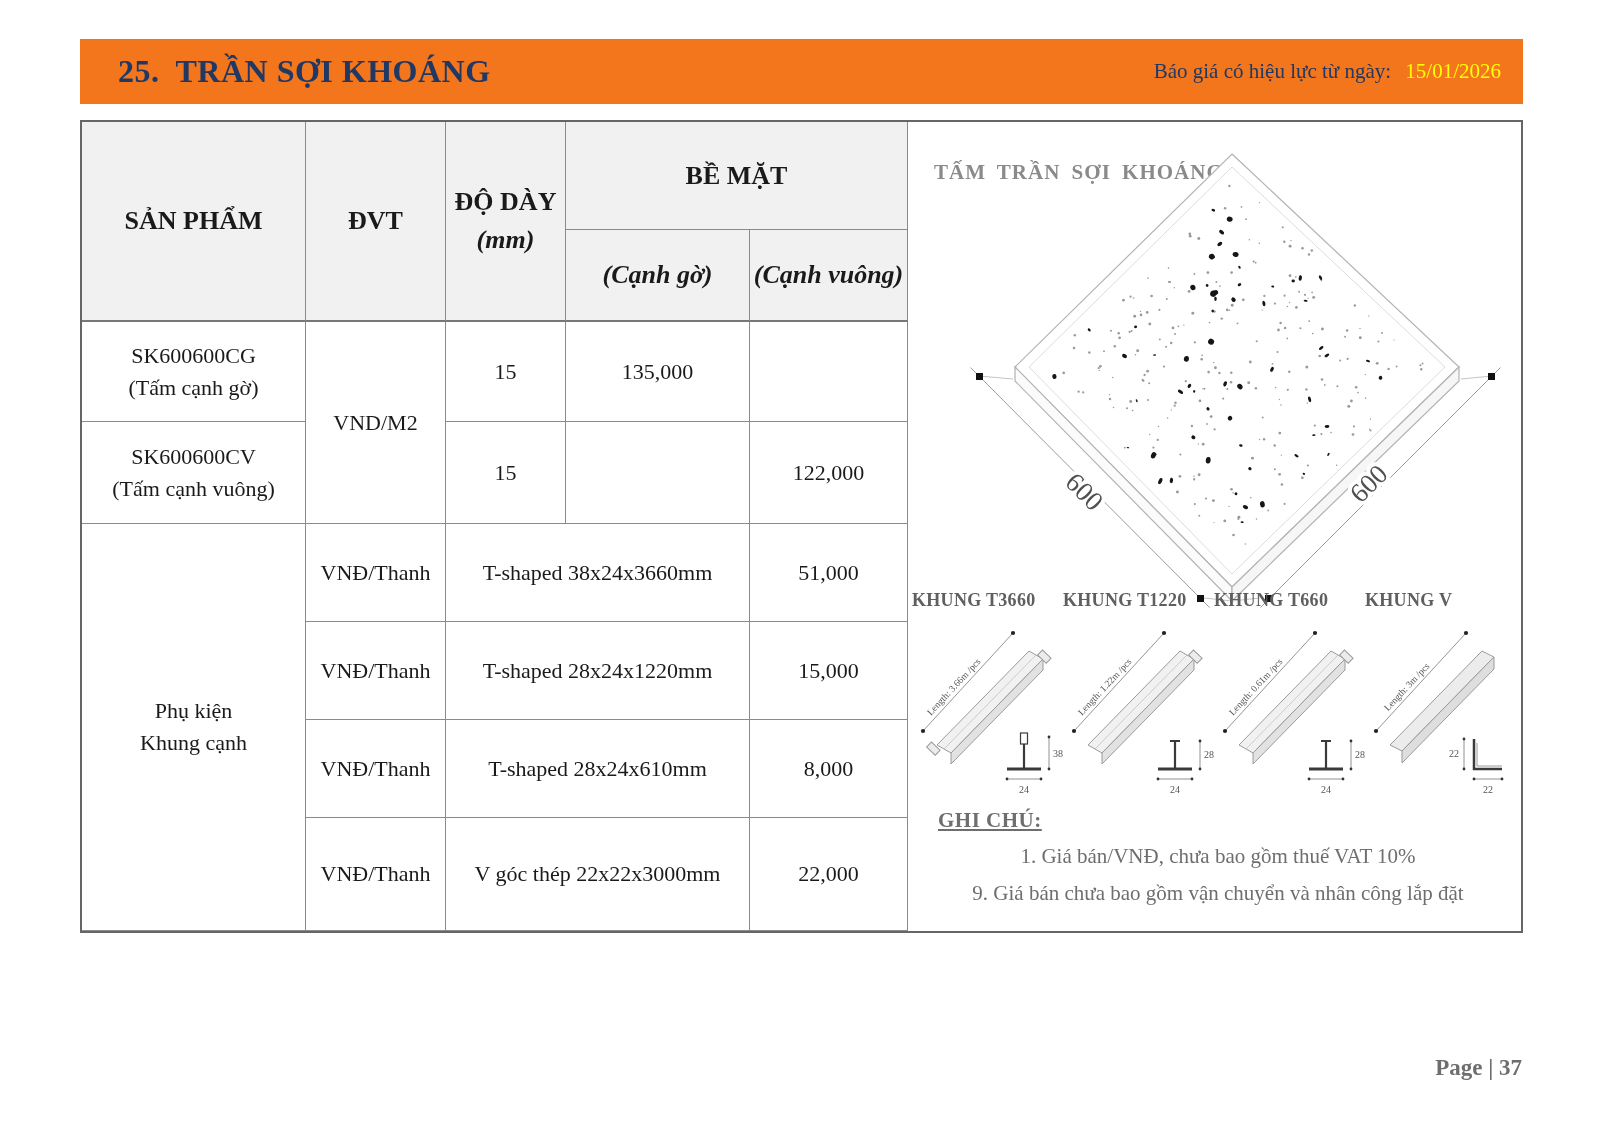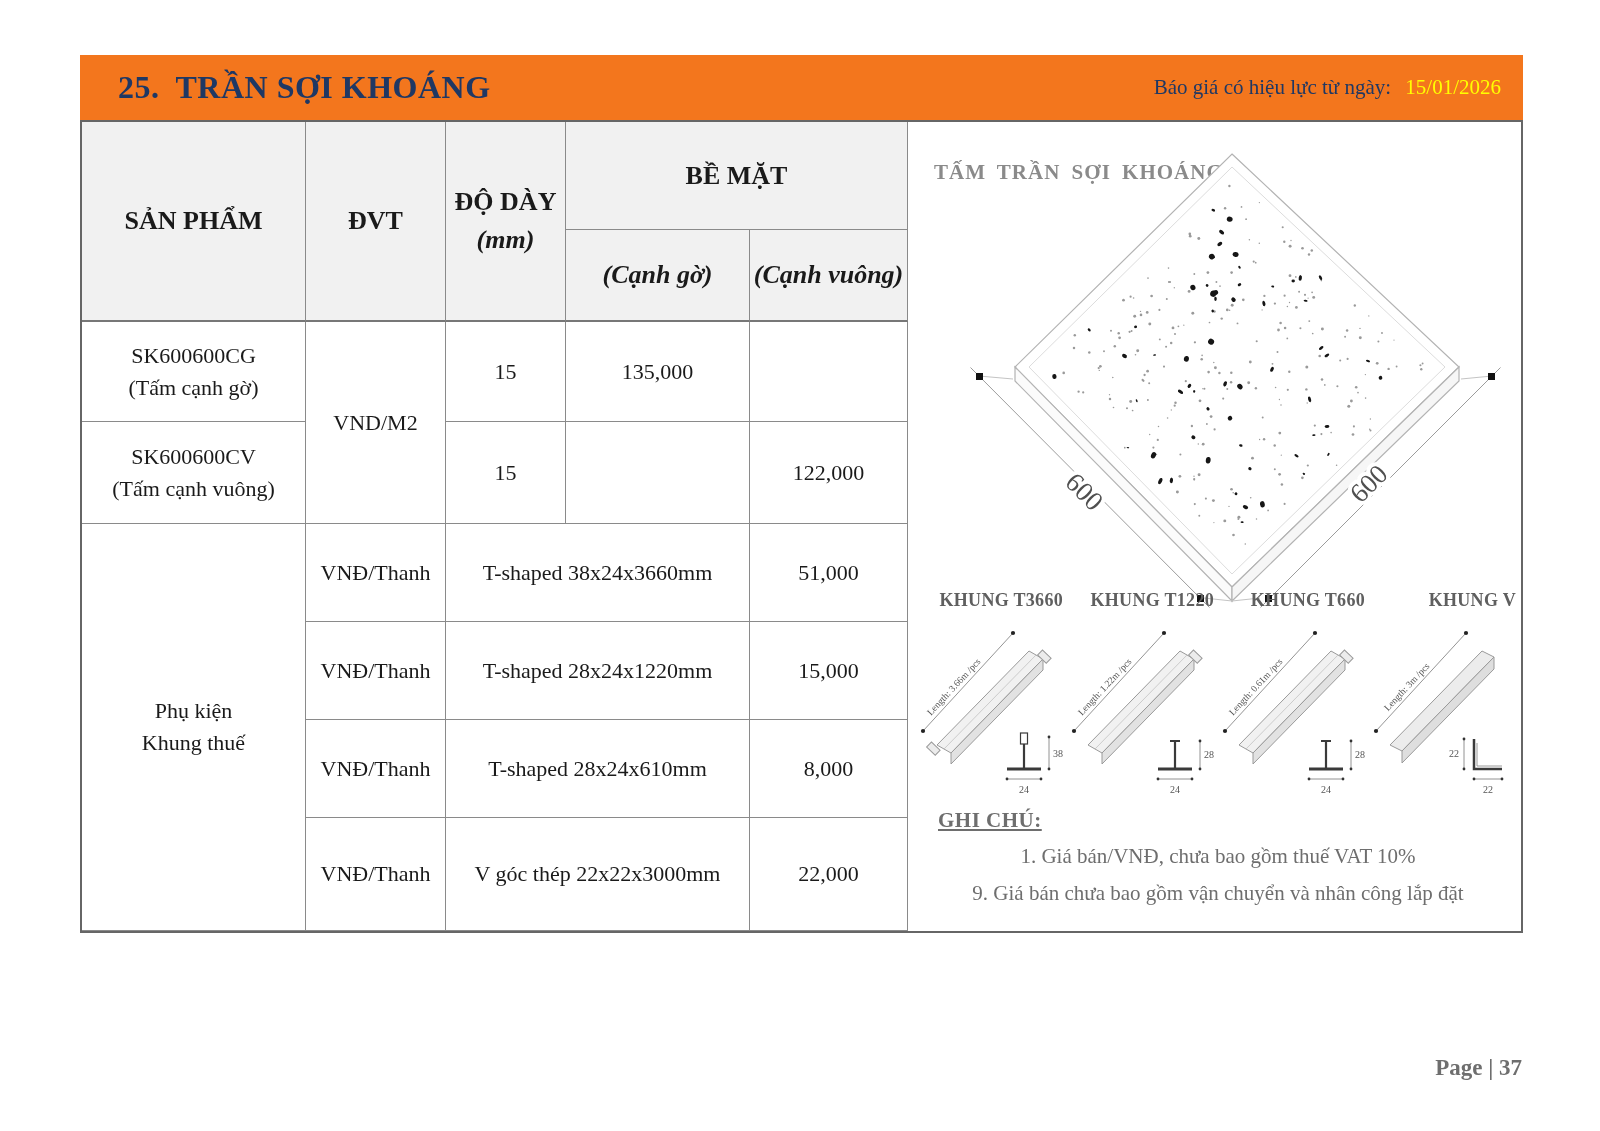--- a/index.html
+++ b/index.html
@@ -14,21 +14,21 @@
     --note-gray:#6e6e6e;
   }
   *{margin:0;padding:0;box-sizing:border-box;}
   body{
     width:1600px;height:1131px;background:#ffffff;position:relative;
     font-family:"Liberation Serif","DejaVu Serif",serif;color:var(--text-dark);
     overflow:hidden;
   }
   
   .title-bar{
-    position:absolute;left:80px;top:55px;width:1443px;height:65px;
+    position:absolute;left:80px;top:39px;width:1443px;height:65px;
     background:var(--accent-orange);display:flex;align-items:center;
     padding:0 22px 0 38px;
   }
   .t-num,.t-text{font-size:32px;font-weight:bold;color:var(--title-navy);letter-spacing:.5px;}
   .t-text{margin-left:16px;}
   .validity{margin-left:auto;font-size:21px;font-weight:normal;color:var(--title-navy);white-space:nowrap;}
   .v-date{color:var(--date-yellow);margin-left:9px;}
   
   .content{
     position:absolute;left:80px;top:120px;width:1443px;height:813px;
@@ -52,21 +52,21 @@
   
   .illus-panel{
     position:absolute;left:826px;top:0;width:613px;height:809px;background:#fff;
   }
   .tile-label{
     position:absolute;left:26px;top:38px;font-size:21px;font-weight:bold;
     color:var(--muted-gray);letter-spacing:1px;word-spacing:5px;white-space:nowrap;
   }
   .tile-svg{position:absolute;left:20px;top:8px;width:575px;height:480px;}
   .frames-row{position:absolute;left:4px;top:468px;width:604px;display:flex;}
-  .frame{width:151px;text-align:right;}
+  .frame{width:151px;text-align:left;}
   .frame-name{font-size:18px;font-weight:bold;color:#5f5f5f;letter-spacing:.3px;white-space:nowrap;}
   .frame svg{width:150px;height:186px;display:block;margin:2px auto 0;}
   .frame svg text{font-family:"Liberation Serif","DejaVu Serif",serif;}
   .notes{position:absolute;left:30px;top:686px;width:560px;color:var(--note-gray);}
   .notes-heading{font-size:21px;font-weight:bold;text-decoration:underline;letter-spacing:.5px;}
   .note-item{font-size:21px;margin-top:9px;line-height:1.35;text-align:center;}
   .page-footer{
     position:absolute;right:78px;top:1055px;font-size:23px;font-weight:bold;color:var(--note-gray);
   }
   .dim-text{font-size:27px;fill:#4f4f4f;paint-order:stroke;stroke:#ffffff;stroke-width:8px;}
@@ -109,21 +109,21 @@
     <div class="c" style="grid-column:1;grid-row:4">
       <div>SK600600CV</div>
       <div>(Tấm cạnh vuông)</div>
     </div>
     <div class="c" style="grid-column:3;grid-row:4">15</div>
     <div class="c" style="grid-column:4;grid-row:4"></div>
     <div class="c" style="grid-column:5;grid-row:4">122,000</div>
 
     <div class="c" style="grid-column:1;grid-row:5/9">
       <div>Phụ kiện</div>
-      <div>Khung thuế</div>
+      <div>Khung cạnh</div>
     </div>
 
     <div class="c" style="grid-column:2;grid-row:5">VNĐ/Thanh</div>
     <div class="c" style="grid-column:3/5;grid-row:5">T-shaped 38x24x3660mm</div>
     <div class="c" style="grid-column:5;grid-row:5">51,000</div>
 
     <div class="c" style="grid-column:2;grid-row:6">VNĐ/Thanh</div>
     <div class="c" style="grid-column:3/5;grid-row:6">T-shaped 28x24x1220mm</div>
     <div class="c" style="grid-column:5;grid-row:6">15,000</div>
 

